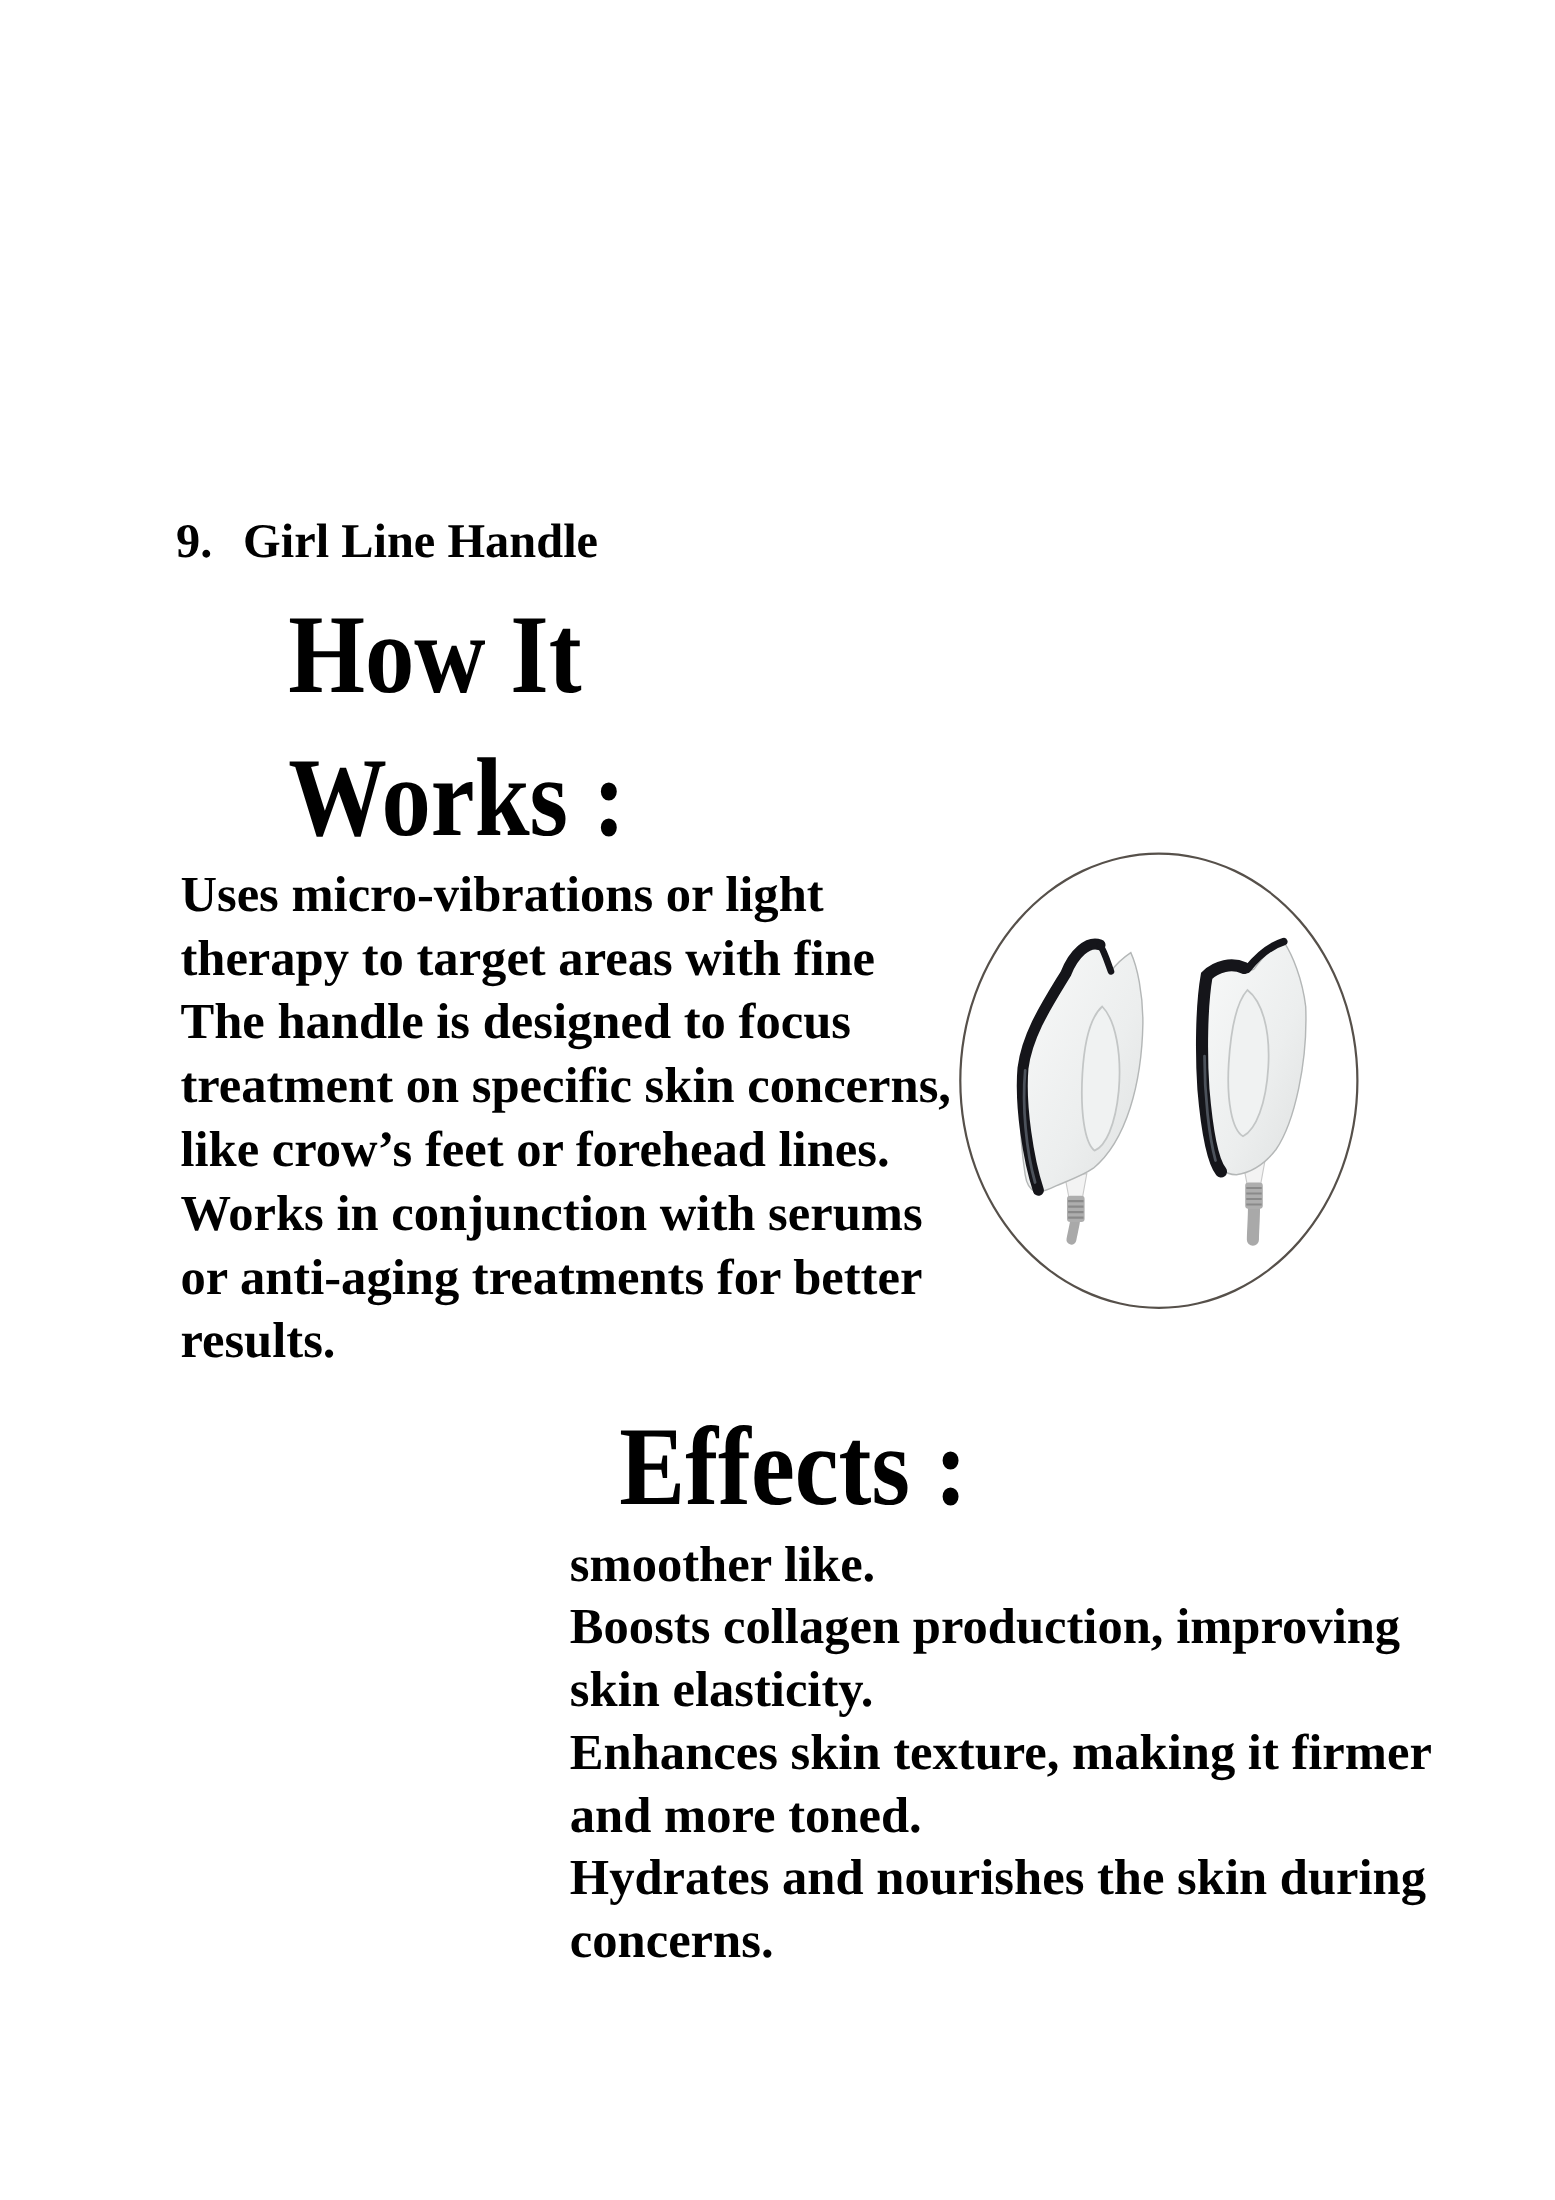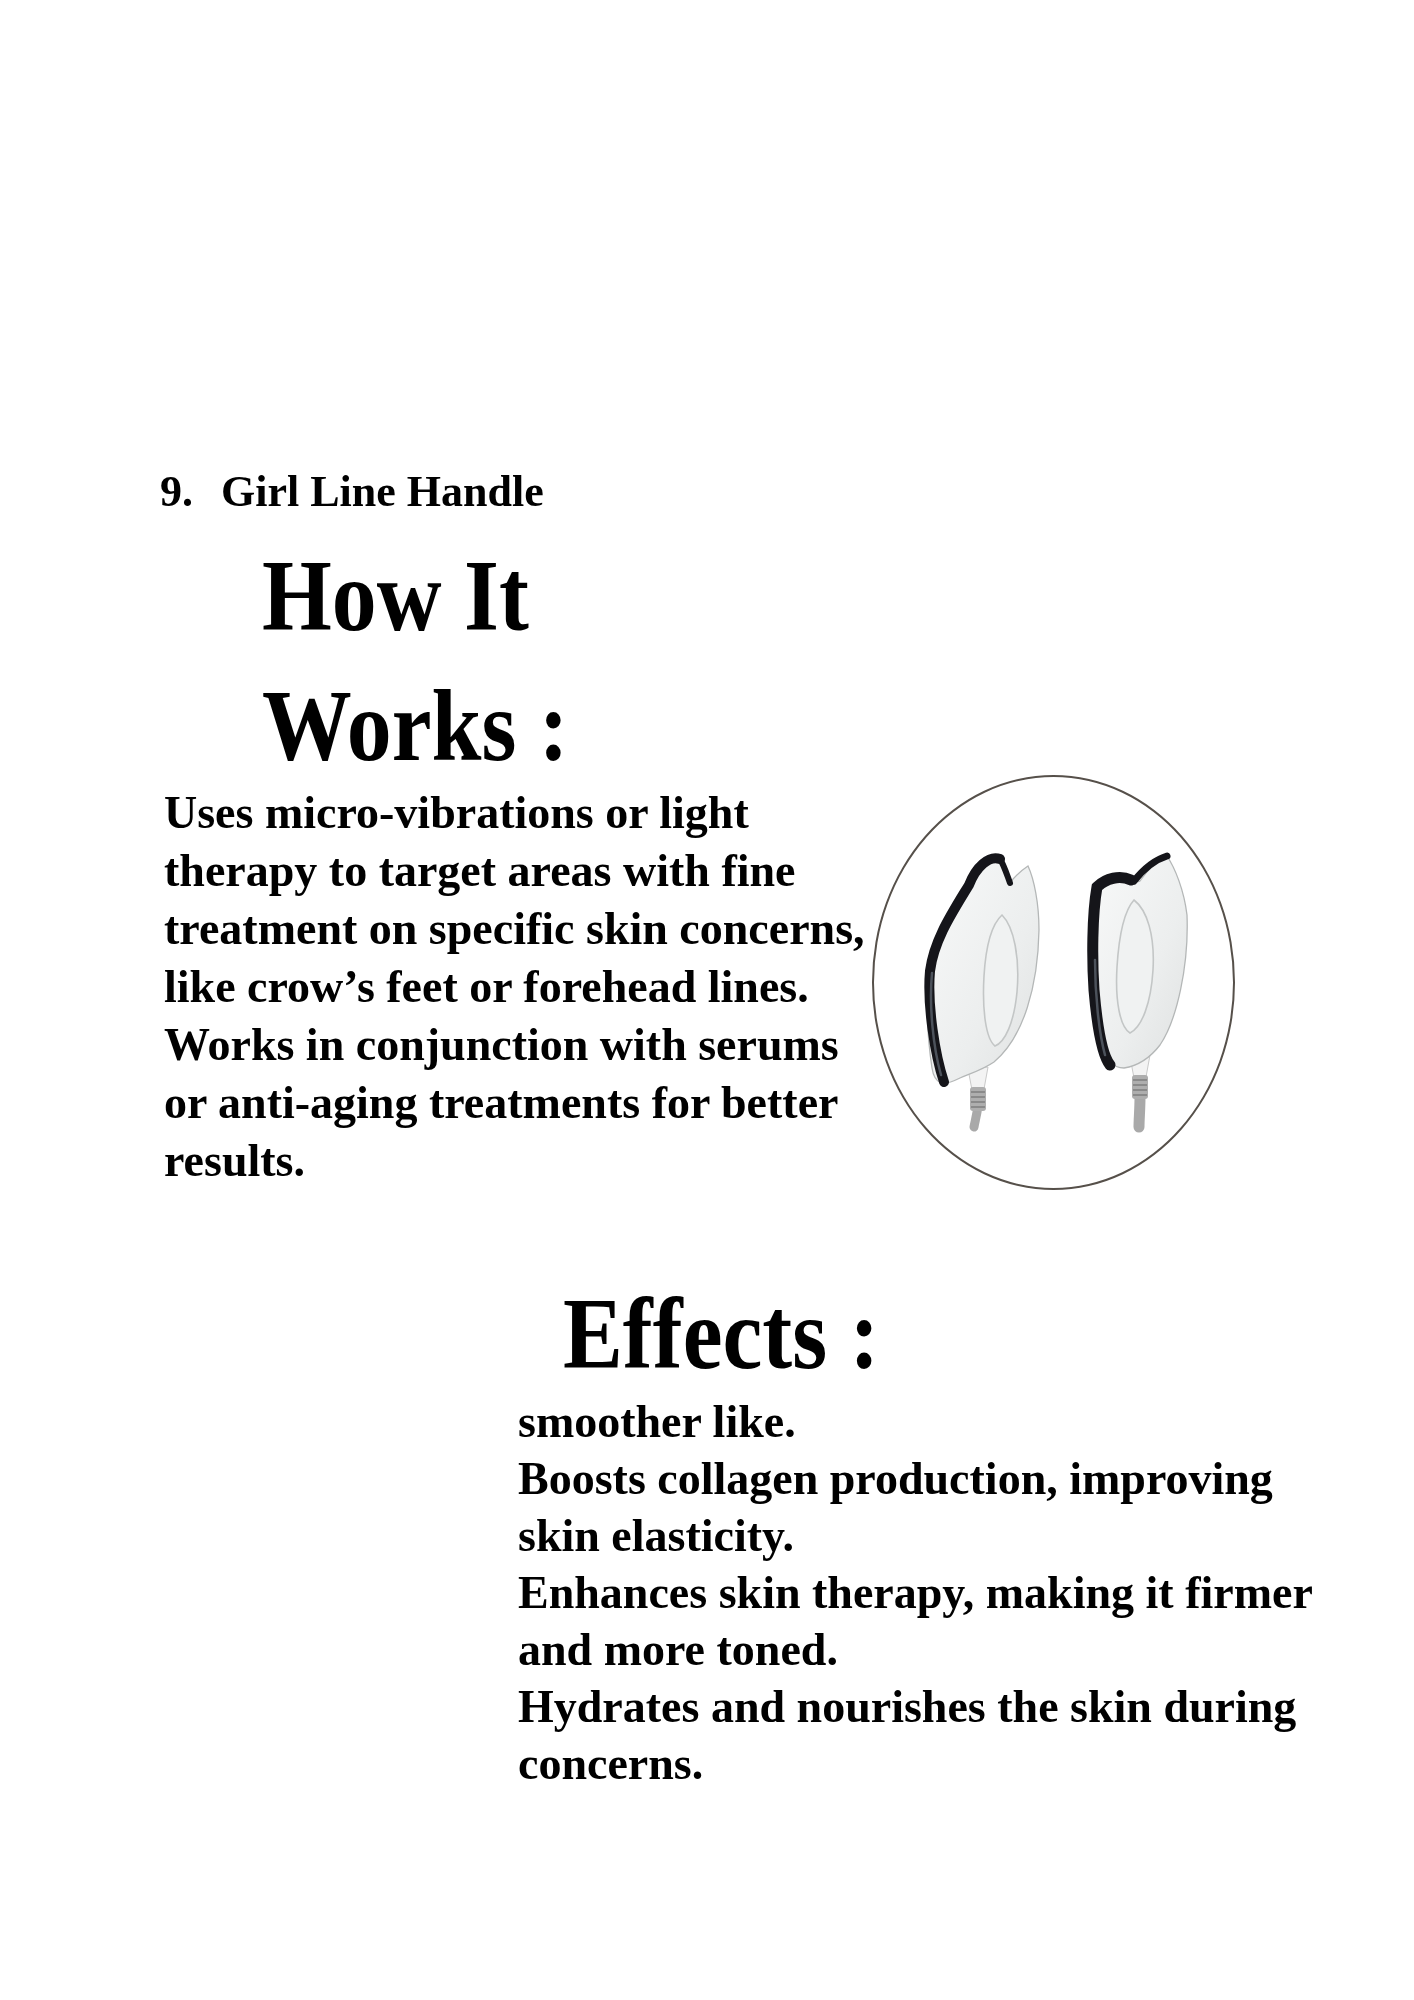--- a/index.html
+++ b/index.html
@@ -59,20 +59,21 @@
   </div>
 
   <div class="abs display-heading" id="how-heading">
     <div>How It</div>
     <div>Works :</div>
   </div>
 
   <div class="abs body-para" id="left-para">
     <div>Uses micro-vibrations or light</div>
     <div>therapy to target areas with fine</div>
+    <div>The handle is designed to focus</div>
     <div>treatment on specific skin concerns,</div>
     <div>like crow’s feet or forehead lines.</div>
     <div>Works in conjunction with serums</div>
     <div>or anti-aging treatments for better</div>
     <div>results.</div>
   </div>
 
   <div class="abs photo-circle">
     <svg width="363" height="415" viewBox="0 0 363 415">
       <defs>
@@ -143,19 +144,19 @@
   </div>
 
   <div class="abs display-heading" id="effects-heading">
     <div>Effects :</div>
   </div>
 
   <div class="abs body-para" id="right-para">
     <div>smoother like.</div>
     <div>Boosts collagen production, improving</div>
     <div>skin elasticity.</div>
-    <div>Enhances skin therapy, making it firmer</div>
+    <div>Enhances skin texture, making it firmer</div>
     <div>and more toned.</div>
     <div>Hydrates and nourishes the skin during</div>
     <div>concerns.</div>
   </div>
 
 </div>
 
 </body></html>

